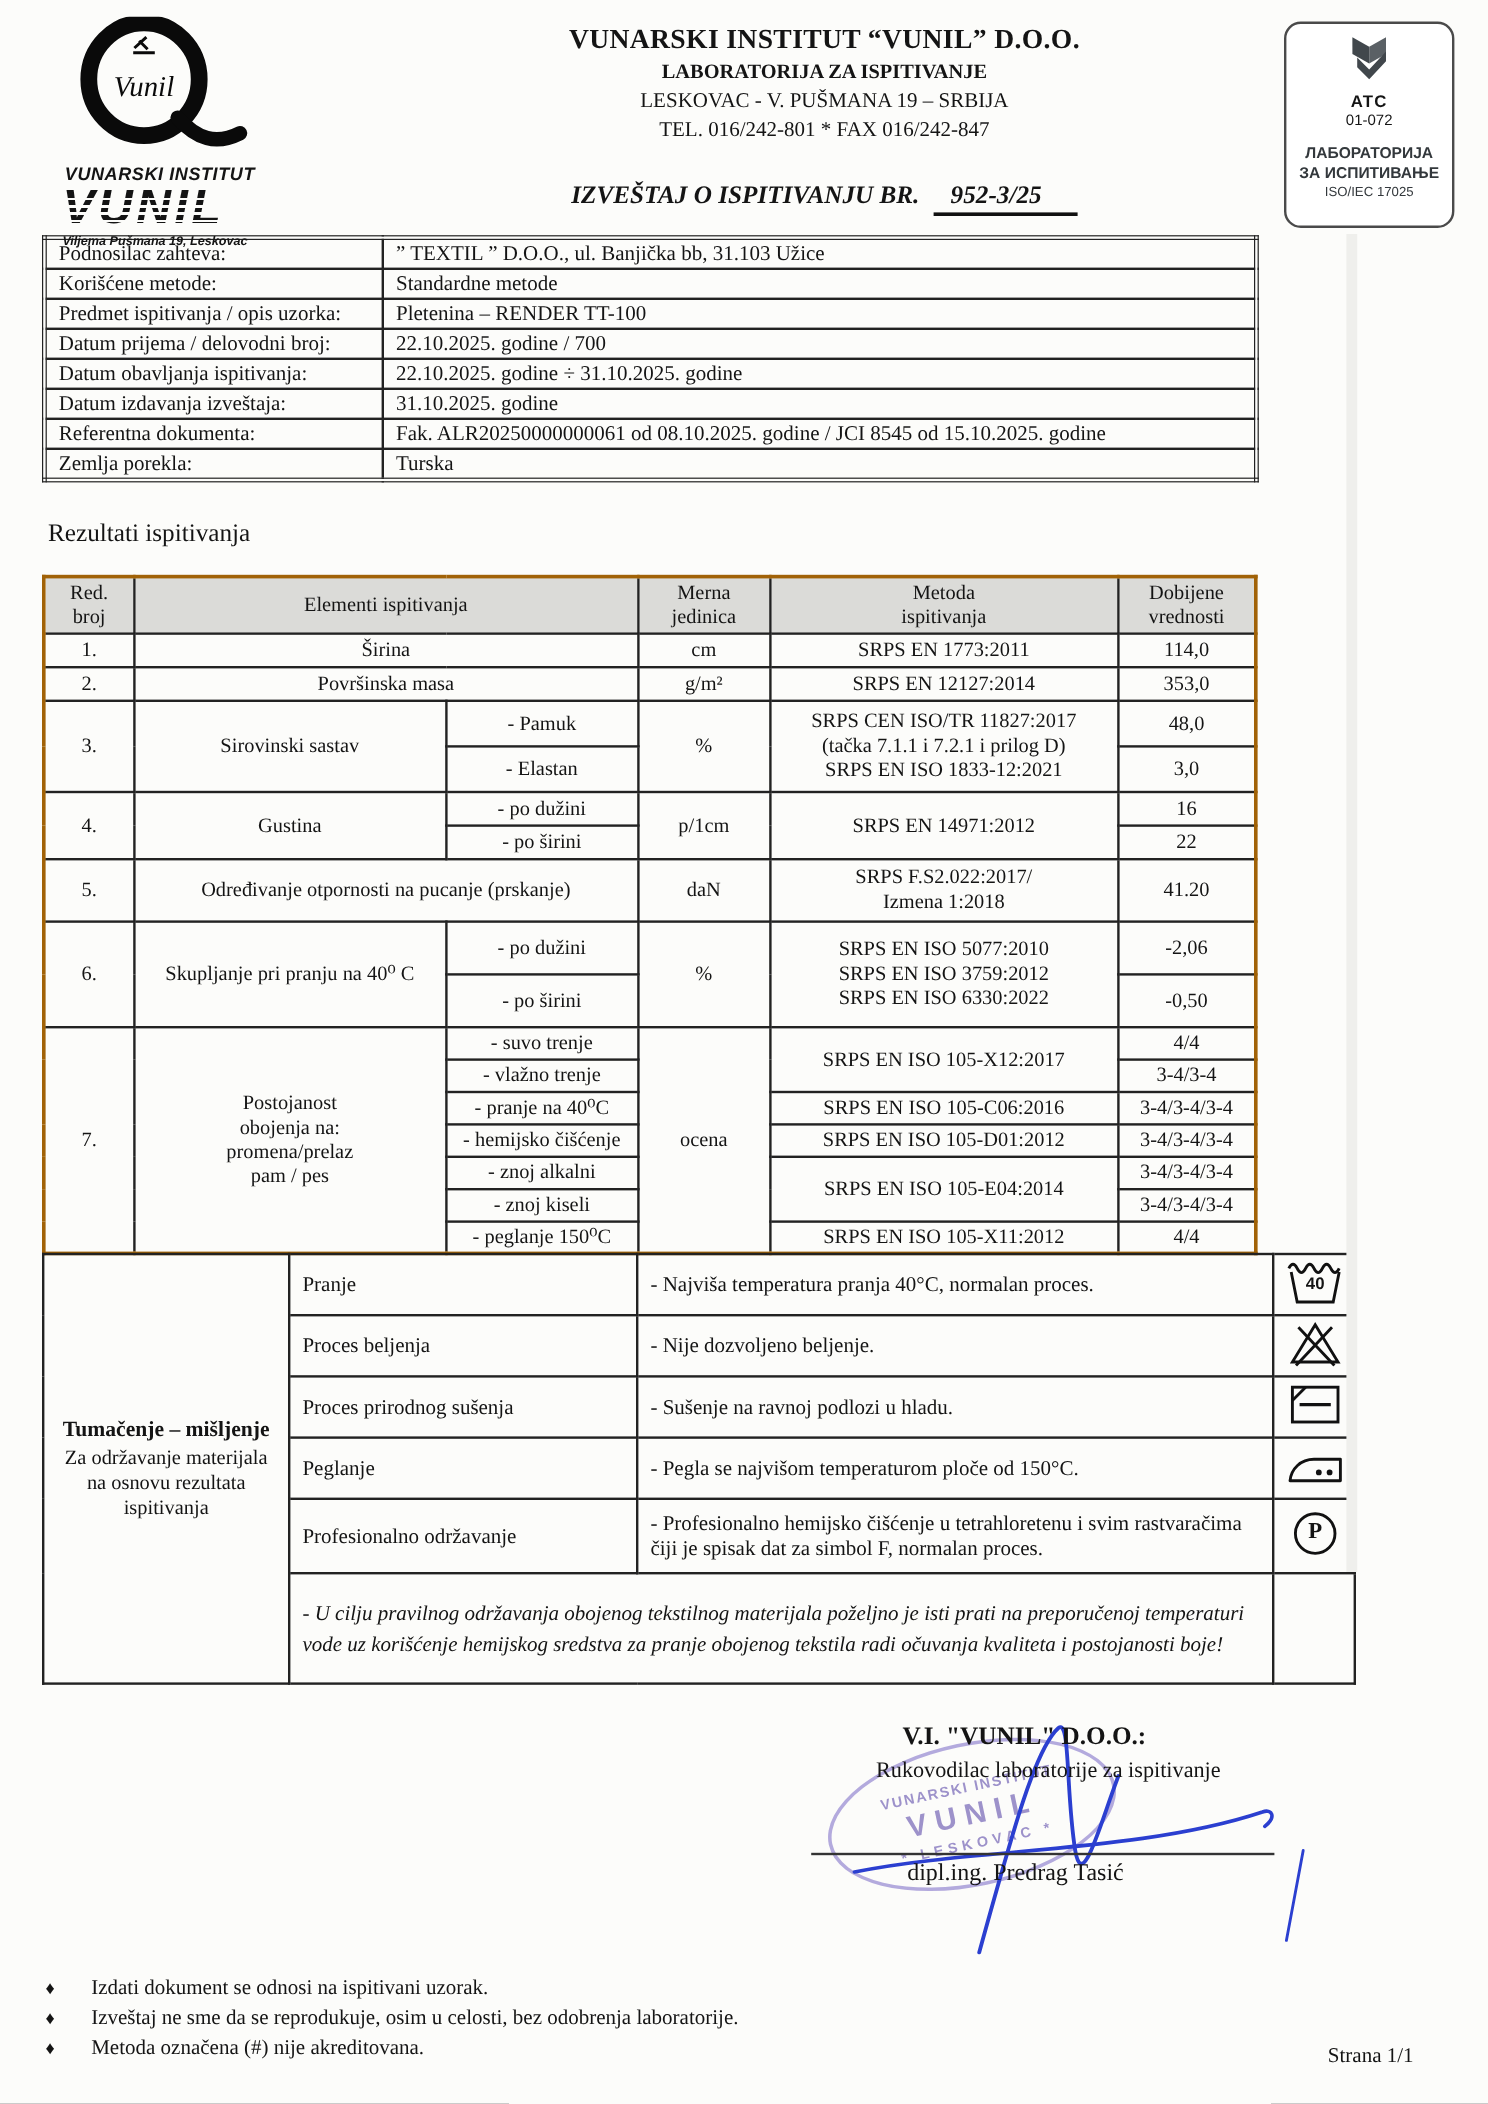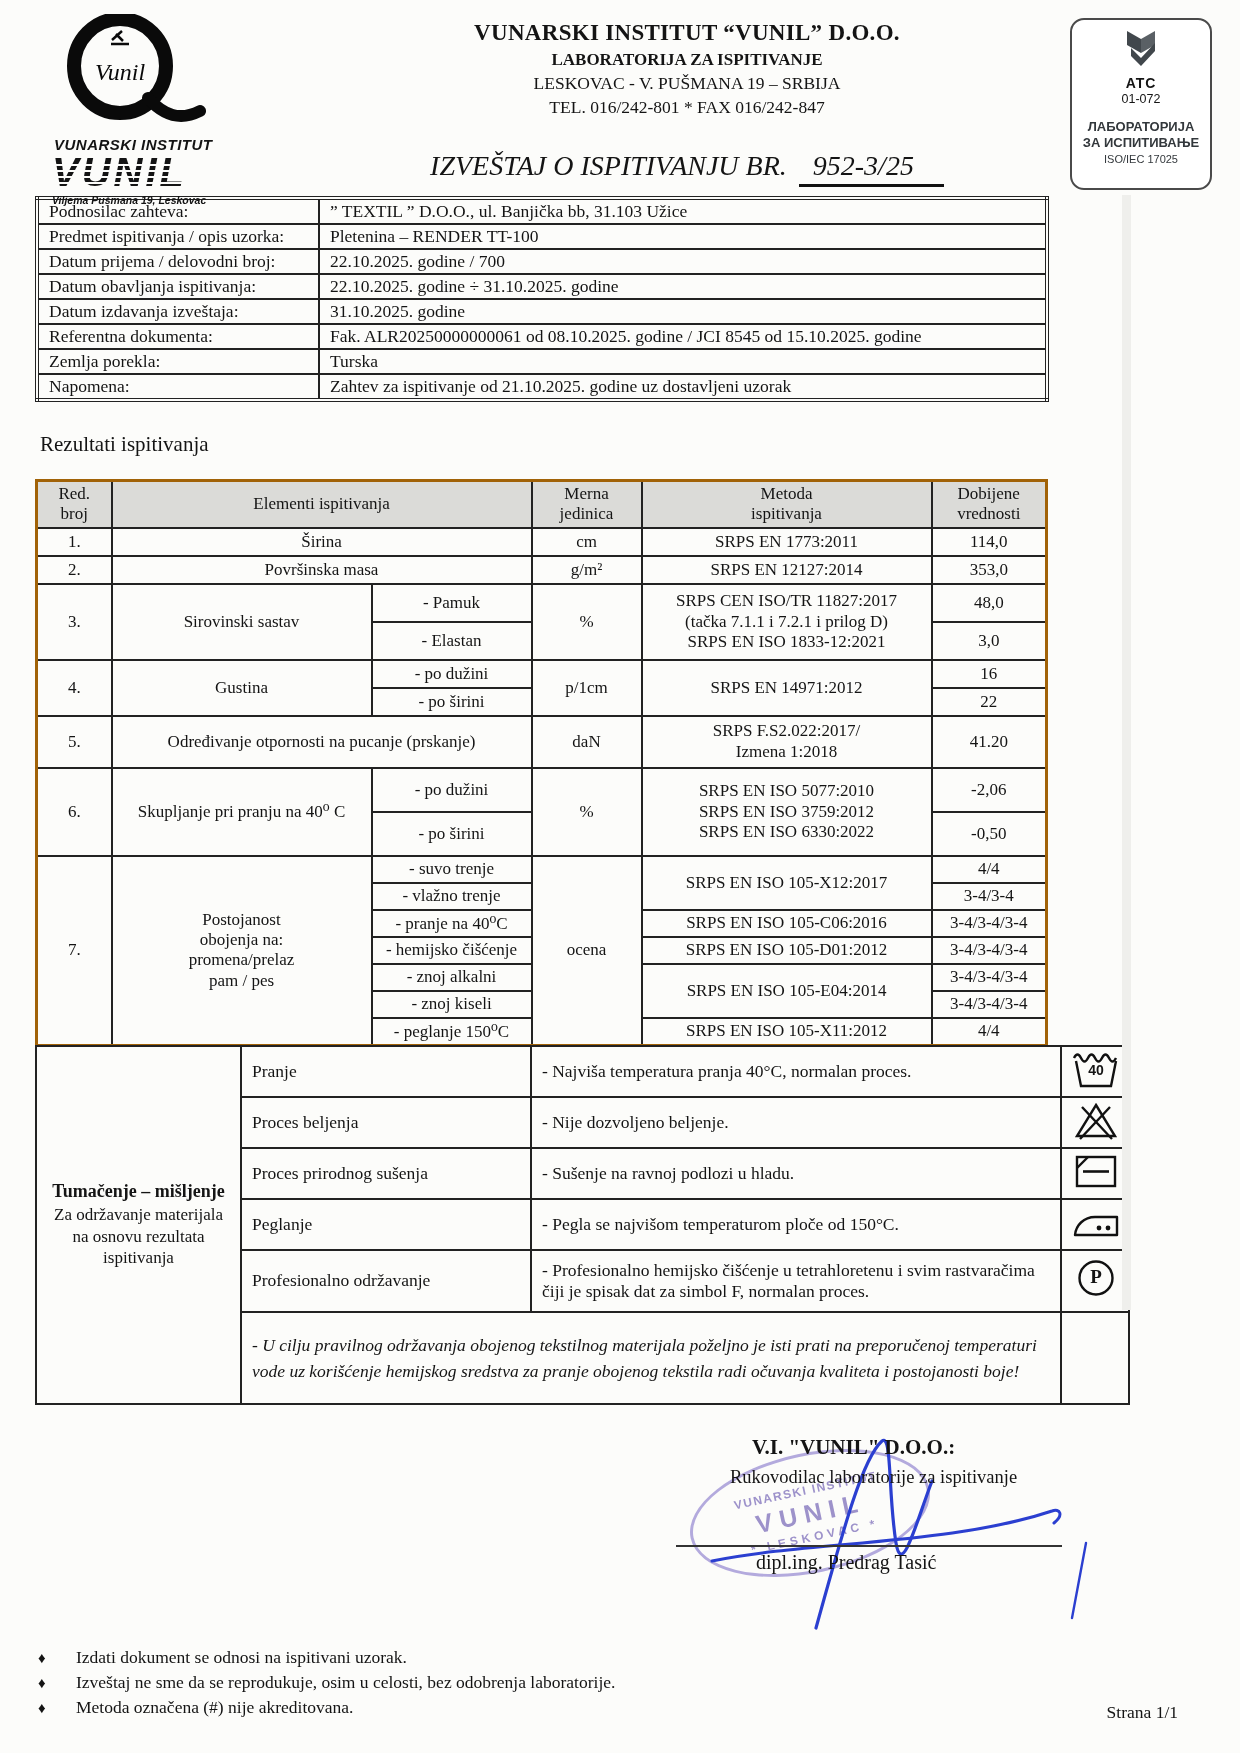--- a/index.html
+++ b/index.html
@@ -18,21 +18,21 @@
   .vi-small { font:italic 700 15px "Liberation Sans",sans-serif; letter-spacing:.5px; margin:2px 0 0 2px; }
   .vi-brand { position:relative; width:max-content; font:italic 900 40px "Liberation Sans",sans-serif; letter-spacing:3px; line-height:.95; }
   .vi-brand::after { content:""; position:absolute; left:-4px; right:-4px; top:7px; bottom:7px;
     background:repeating-linear-gradient(180deg, transparent 0 4px, #fcfcfa 4px 6px); }
   .vi-addr { font:italic 700 10.5px "Liberation Sans",sans-serif; margin-top:3px; }
   .hdr-center { flex:1; text-align:center; padding-top:6px; }
   .h-name { font-size:23px; font-weight:bold; letter-spacing:.3px; }
   .h-lab  { font-size:17px; font-weight:bold; margin-top:4px; }
   .h-addr { font-size:17.5px; margin-top:3px; }
   .h-tel  { font-size:17.5px; margin-top:3px; }
-  .h-title{ margin-top:32px; font-size:28px; font-weight:normal; font-style:italic; white-space:nowrap; }
+  .h-title{ margin-top:32px; font-size:21px; font-weight:bold; font-style:italic; white-space:nowrap; }
   .h-num  { display:inline-block; border-bottom:3px solid #111; padding:0 30px 2px 14px; margin-left:12px; }
   .hdr-badge { width:142px; height:172px; border:2px solid #4a4a4a; border-radius:14px;
     margin-top:4px; padding:10px 4px 6px; text-align:center; background:#fff; }
   .b-abbr { font:700 14px "Liberation Sans",sans-serif; margin-top:3px; letter-spacing:1px;}
   .b-code { font:12.5px "Liberation Sans",sans-serif; margin-top:1px; }
   .b-lines{ font:700 13px "Liberation Sans",sans-serif; margin-top:13px; white-space:pre-line; line-height:1.25; color:#33383c; }
   .b-iso  { font:11px "Liberation Sans",sans-serif; margin-top:1px; color:#33383c; }
 
   
   table { border-collapse:collapse; table-layout:fixed; }
@@ -131,20 +131,24 @@
     <colgroup>
         <col style="width:282px">
         <col style="width:728px">
       </colgroup>
     <tbody>
       <tr>
           <td>Podnosilac zahteva:</td>
           <td>” TEXTIL ” D.O.O., ul. Banjička bb, 31.103 Užice</td>
         </tr>
       <tr>
+          <td>Korišćene metode:</td>
+          <td>Standardne metode</td>
+        </tr>
+      <tr>
           <td>Predmet ispitivanja / opis uzorka:</td>
           <td>Pletenina – RENDER TT-100</td>
         </tr>
       <tr>
           <td>Datum prijema / delovodni broj:</td>
           <td>22.10.2025. godine    /    700</td>
         </tr>
       <tr>
           <td>Datum obavljanja ispitivanja:</td>
           <td>22.10.2025. godine ÷ 31.10.2025. godine</td>
@@ -153,24 +157,20 @@
           <td>Datum izdavanja izveštaja:</td>
           <td>31.10.2025. godine</td>
         </tr>
       <tr>
           <td>Referentna dokumenta:</td>
           <td>Fak. ALR20250000000061 od 08.10.2025. godine  /  JCI 8545 od 15.10.2025. godine</td>
         </tr>
       <tr>
           <td>Zemlja porekla:</td>
           <td>Turska</td>
-        </tr>
-      <tr>
-          <td>Napomena:</td>
-          <td>Zahtev za ispitivanje od 21.10.2025. godine uz dostavljeni uzorak</td>
         </tr>
     </tbody>
   </table>
 
   <div class="sec-title">Rezultati ispitivanja</div>
 
   <table class="res">
     <colgroup>
       <col style="width:75px">
         <col style="width:260px">

